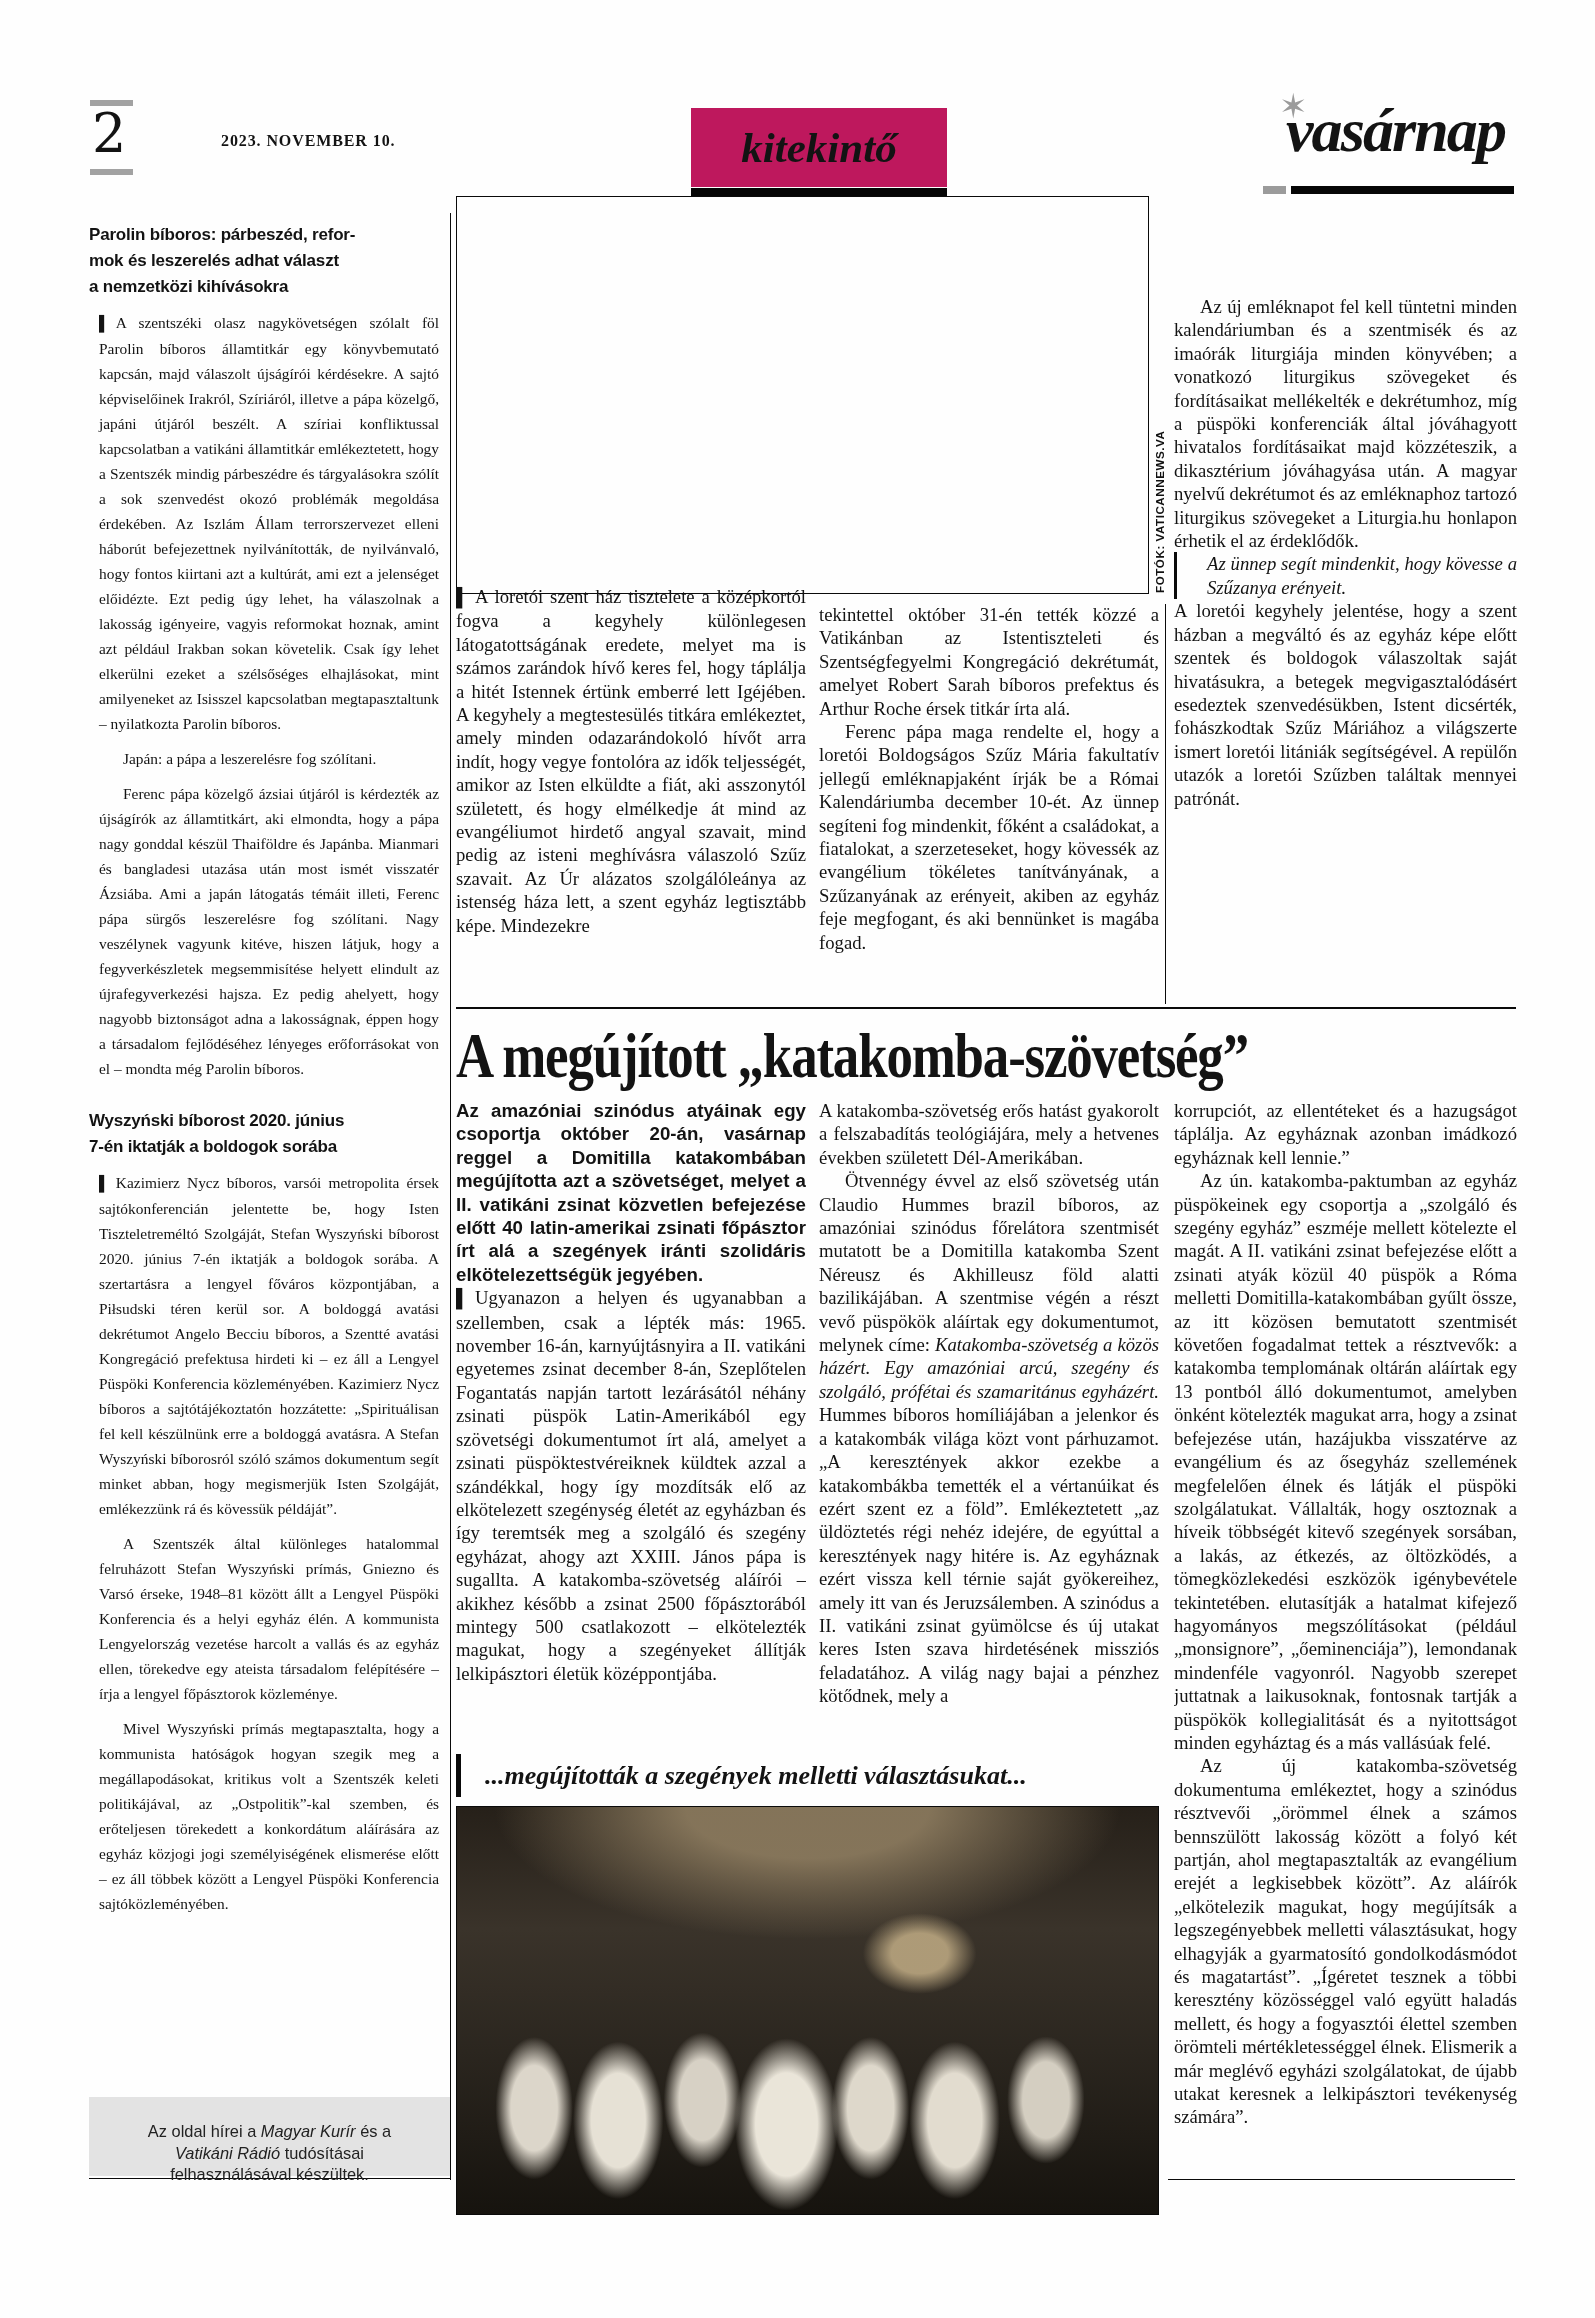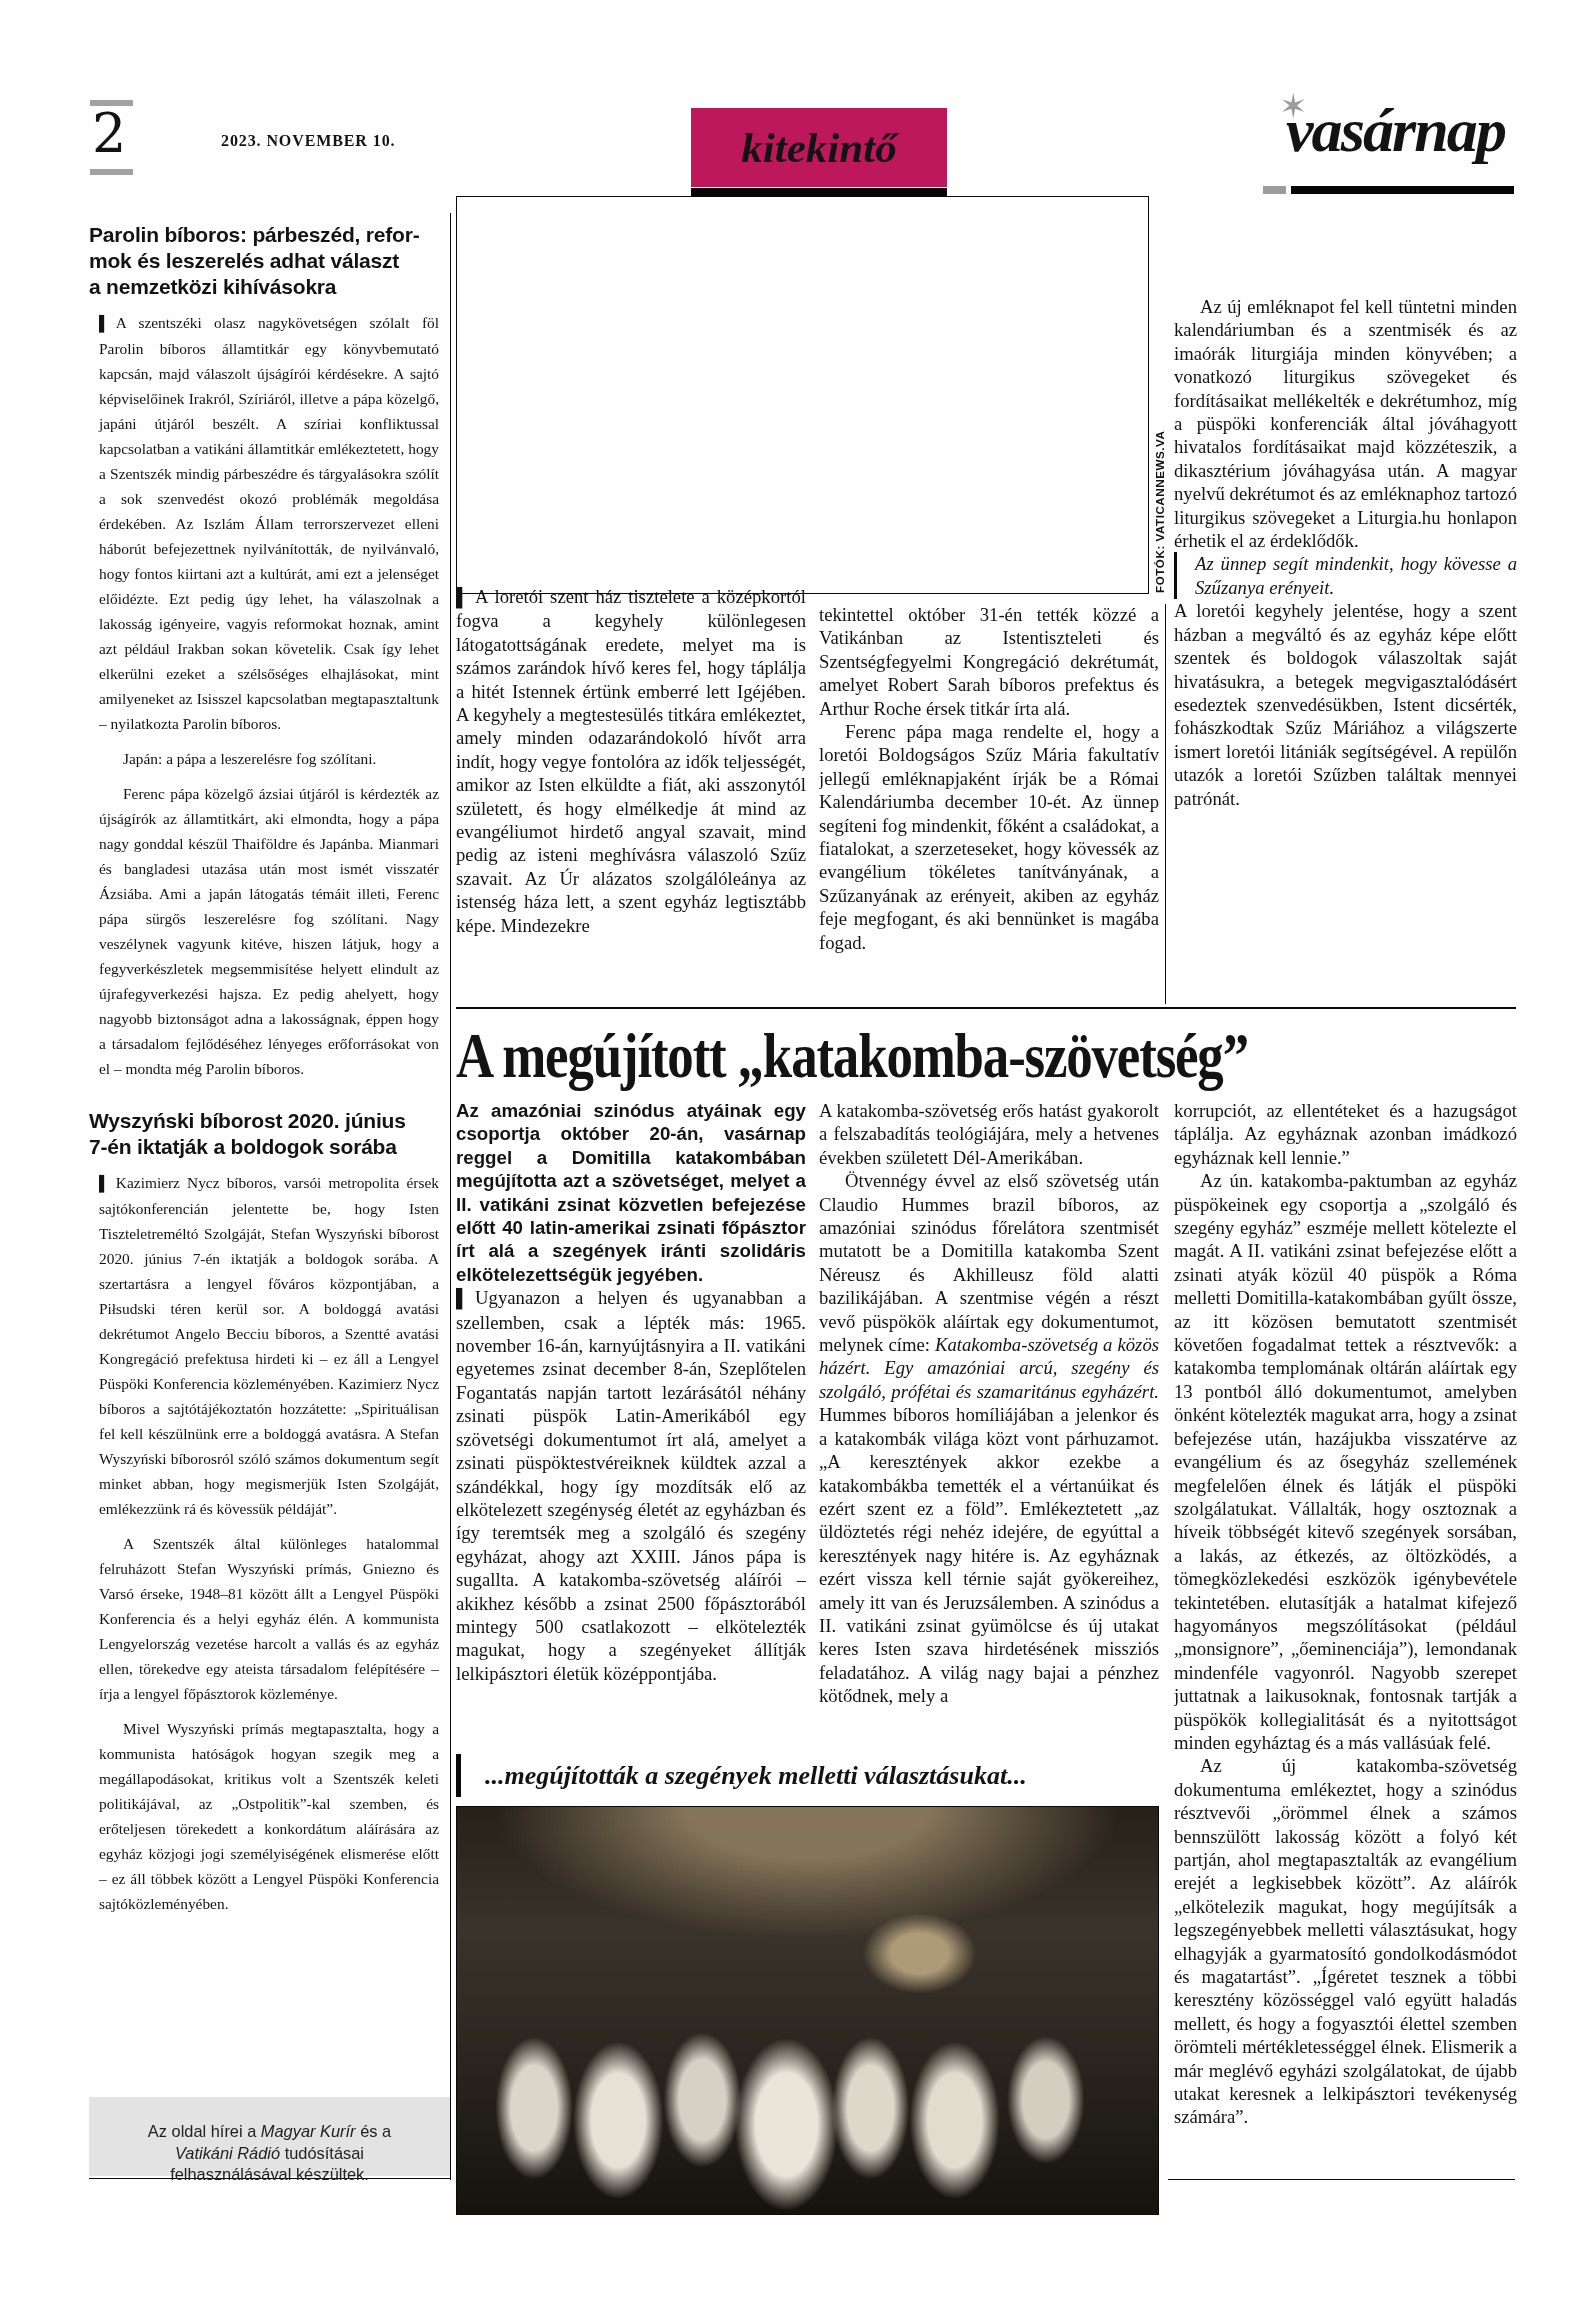--- a/index.html
+++ b/index.html
@@ -24,21 +24,21 @@
 
   
   .vdiv-left{position:absolute;left:450px;top:213px;width:1.4px;height:1967px;background:#0a0a0a;}
   .vdiv-bc{position:absolute;left:1165px;top:604px;width:1.4px;height:400px;background:#0a0a0a;}
   .rule-mid{position:absolute;left:456px;top:1007px;width:1060px;height:1.9px;background:#0a0a0a;}
   .rule-bot-left{position:absolute;left:89px;top:2178px;width:362px;height:1.4px;background:#0a0a0a;}
   .rule-bot-right{position:absolute;left:1168px;top:2179px;width:347px;height:1.4px;background:#0a0a0a;}
 
   
   .left-col{position:absolute;left:89px;top:222px;width:360px;height:1855px;overflow:hidden;}
-  .kicker-title{font-family:"Liberation Sans",sans-serif;font-weight:bold;font-size:21px;
+  .kicker-title{font-family:"Liberation Sans",sans-serif;font-weight:bold;font-size:17px;
                 line-height:26px;white-space:pre-line;letter-spacing:-0.2px;margin:0 0 6.5px 0;}
   .kicker-title.second{margin-top:27px;}
   .smallbody p{margin:10px;font-size:15.4px;line-height:25px;text-align:justify;text-indent:24px;}
   .smallbody p.pfirst{text-indent:0;}
   .pmark{font-weight:bold;font-size:0.95em;margin-right:6.5px;font-style:normal;}
   .note-box{position:absolute;left:89px;top:2097px;width:361px;height:79px;background:#e3e3e3;
             box-sizing:border-box;padding:24px 28px;text-align:center;
             font-family:"Liberation Sans",sans-serif;font-size:16.4px;line-height:21.5px;color:#222;}
   .it{font-style:italic;}
 
@@ -77,21 +77,21 @@
   .loreto-headline{position:absolute;left:878px;top:213px;width:639px;height:72px;background:#fefefe;
                    display:flex;align-items:center;}
   .loreto-headline span{font-size:53px;font-weight:bold;letter-spacing:-1.4px;white-space:nowrap;
                         transform:scaleX(.95);transform-origin:left center;padding-left:10.3px;
                         font-family:"Liberation Serif",serif;}
   .mainbody p{margin:0;font-size:18.7px;line-height:23.4px;text-align:justify;text-indent:26px;}
   .mainbody p.pfirst{text-indent:0;}
   .col-a{position:absolute;left:456px;top:585px;width:350px;height:402px;overflow:hidden;}
   .col-b{position:absolute;left:819px;top:603px;width:340px;height:402px;overflow:hidden;}
   .col-c{position:absolute;left:1174px;top:295px;width:343px;height:708px;overflow:hidden;}
-  .pullquote{border-left:3.3px solid #0a0a0a;margin:19.6px 0 19.6px 28px;padding-left:18px;
+  .pullquote{border-left:3.3px solid #0a0a0a;margin:19.6px 0 19.6px 28px;padding-left:30px;
              font-style:italic;font-size:27px;line-height:38px;text-align:left;text-indent:0 !important;}
 
   
   .kat-headline{position:absolute;left:456px;top:1020px;width:1060px;height:70px;overflow:visible;}
   .kat-headline span{font-size:63px;font-weight:bold;letter-spacing:-1.4px;white-space:nowrap;
                      transform:scaleX(.84);transform-origin:left center;display:inline-block;
                      font-family:"Liberation Serif",serif;}
   .kat-col1{position:absolute;left:456px;top:1099px;width:350px;height:652px;overflow:hidden;}
   .kat-col2{position:absolute;left:819px;top:1099px;width:340px;height:652px;overflow:hidden;}
   .kat-col3{position:absolute;left:1174px;top:1099px;width:343px;height:1070px;overflow:hidden;}

